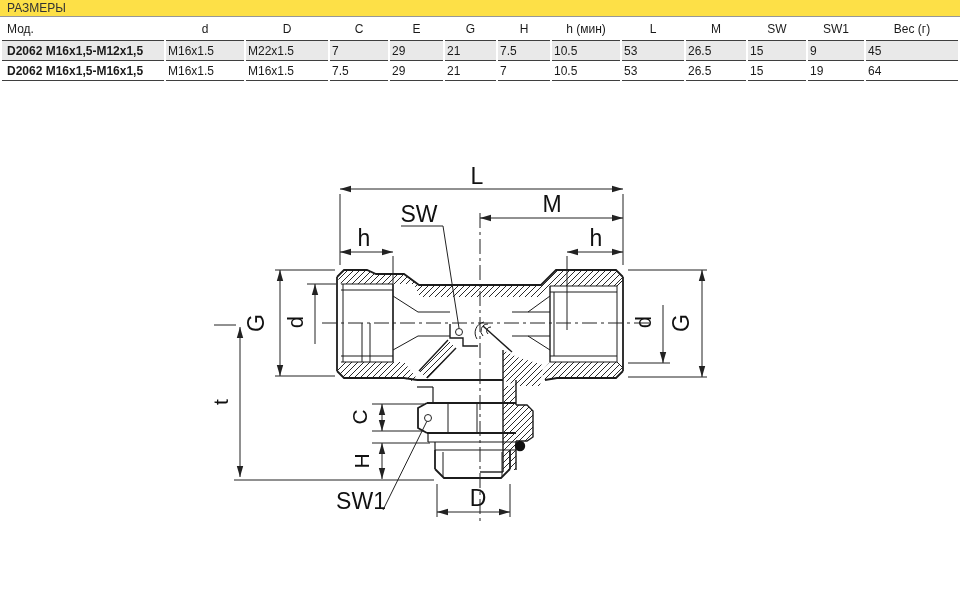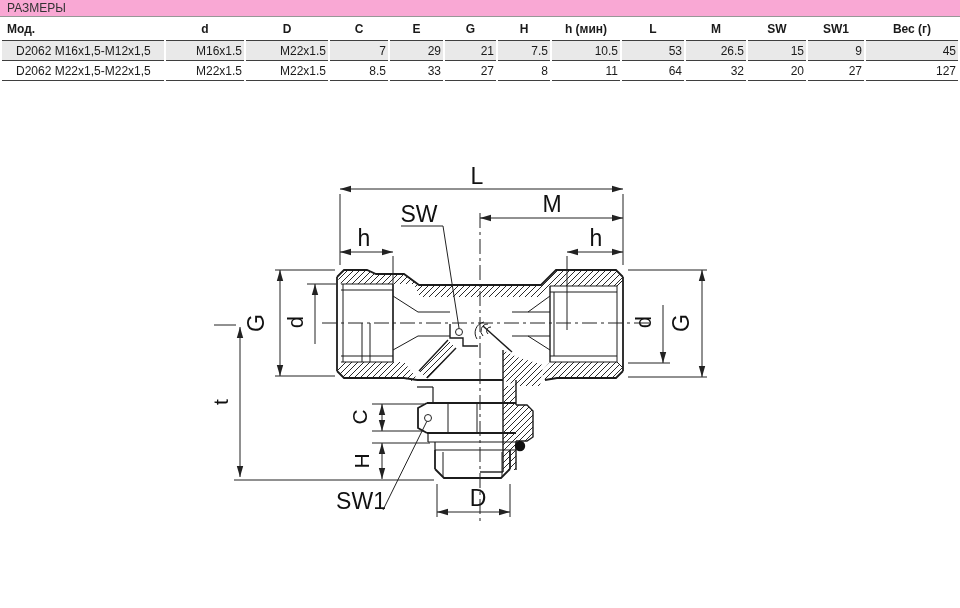--- a/index.html
+++ b/index.html
@@ -2,38 +2,38 @@
 <html><head>
 <meta charset="utf-8">
 <style>
   html,body{margin:0;padding:0;}
   body{
     width:960px;height:608px;background:#ffffff;overflow:hidden;position:relative;
     font-family:"Liberation Sans", sans-serif;color:#1a1a1a;
   }
   .title-bar{
     position:absolute;left:0;top:0;width:960px;height:17px;box-sizing:border-box;
-    background:#f9a8d4;border-bottom:1px solid #979797;
+    background:#fde047;border-bottom:1px solid #979797;
     font-size:12px;line-height:17px;padding-left:7px;color:#333;
   }
   table.dims{
     position:absolute;left:0;top:18px;width:960px;
     border-collapse:separate;border-spacing:2px 0;table-layout:fixed;
     font-size:12px;
   }
   table.dims th{
-    font-weight:bold;text-align:center;height:22px;
+    font-weight:normal;text-align:center;height:22px;
     border-bottom:1px solid #3f3f3f;padding:0 2px;white-space:nowrap;overflow:hidden;
   }
   table.dims th.mod{text-align:left;padding-left:5px;}
   table.dims td{
-    text-align:right;height:19px;border-bottom:1px solid #3f3f3f;
+    text-align:left;height:19px;border-bottom:1px solid #3f3f3f;
     padding:0 2px;white-space:nowrap;overflow:hidden;
   }
-  table.dims td.mod{text-align:left;font-weight:normal;padding-left:14px;}
+  table.dims td.mod{text-align:left;font-weight:bold;padding-left:5px;}
   table.dims tr.stripe td{background:#e9e9e9;}
   .drawing-wrap{position:absolute;left:0;top:130px;width:960px;height:478px;}
   svg text{font-family:"Liberation Sans", sans-serif;fill:#111;}
 </style>
 </head>
 <body>
 
 <div class="title-bar">РАЗМЕРЫ</div>
 
 <table class="dims">
@@ -79,33 +79,33 @@
         <td>21</td>
         <td>7.5</td>
         <td>10.5</td>
         <td>53</td>
         <td>26.5</td>
         <td>15</td>
         <td>9</td>
         <td>45</td>
       </tr>
       <tr>
-        <td class="mod">D2062 M22x1,5-M22x1,5</td>
-        <td>M22x1.5</td>
-        <td>M22x1.5</td>
-        <td>8.5</td>
-        <td>33</td>
-        <td>27</td>
-        <td>8</td>
-        <td>11</td>
+        <td class="mod">D2062 M16x1,5-M16x1,5</td>
+        <td>M16x1.5</td>
+        <td>M16x1.5</td>
+        <td>7.5</td>
+        <td>29</td>
+        <td>21</td>
+        <td>7</td>
+        <td>10.5</td>
+        <td>53</td>
+        <td>26.5</td>
+        <td>15</td>
+        <td>19</td>
         <td>64</td>
-        <td>32</td>
-        <td>20</td>
-        <td>27</td>
-        <td>127</td>
       </tr>
     </tbody>
 </table>
 
 <div class="drawing-wrap">
   <svg id="dwg" width="960" height="478" viewBox="0 130 960 478" xmlns="http://www.w3.org/2000/svg">
     <defs>
       <pattern id="hatch" patternUnits="userSpaceOnUse" width="6" height="6">
         <path d="M-1,1 L1,-1 M0,6 L6,0 M5,7 L7,5" stroke="#2a2a2a" stroke-width="1"></path>
       </pattern>

